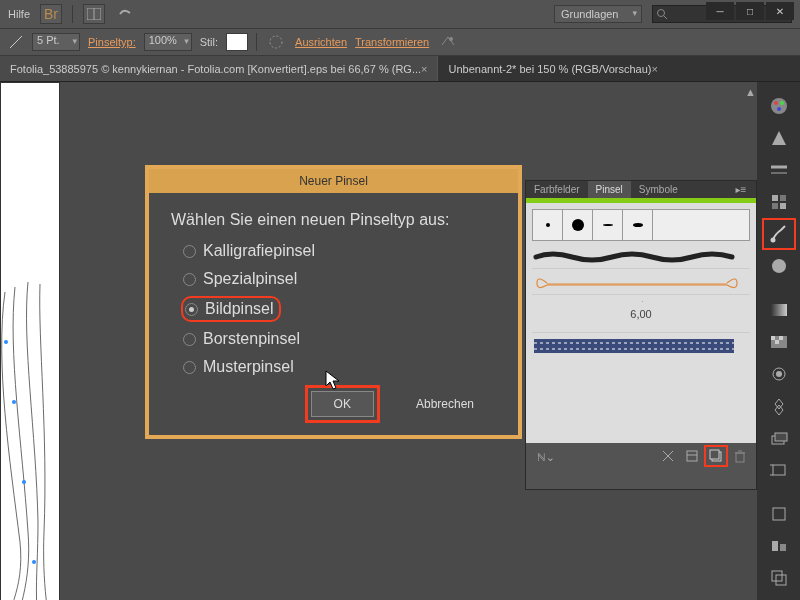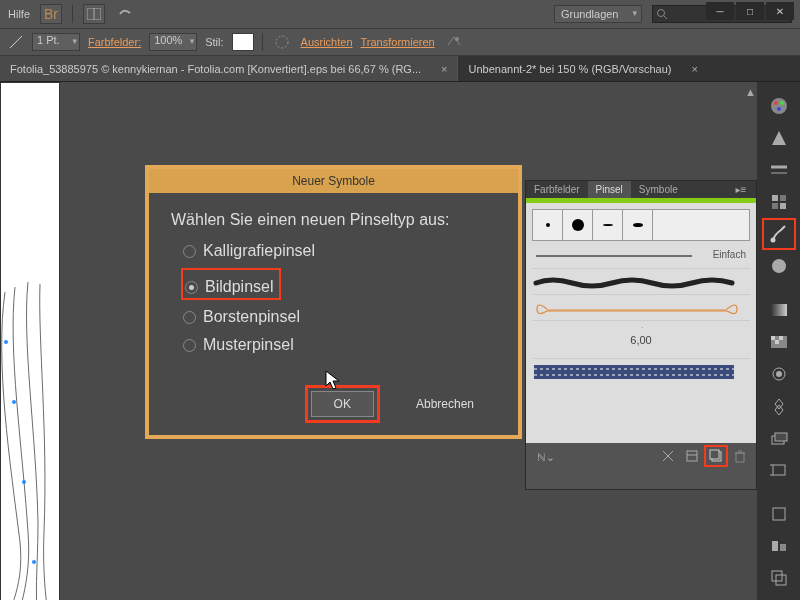--- a/index.html
+++ b/index.html
@@ -16,21 +16,21 @@
   .search svg{position:absolute;left:3px;top:2px;}
 
   .optbar { height: 28px; background: #535353; display:flex; align-items:center; padding:0 8px; gap:8px; border-top:1px solid #3a3a3a; border-bottom:1px solid #3a3a3a;}
   .num-in { width:48px; height:18px; background:#5f5f5f; border:1px solid #3c3c3c; padding:0 12px 0 4px; position:relative;}
   .num-in::after{content:"▾"; position:absolute; right:2px; top:2px; color:#aaa; font-size:9px;}
   .ulabel { color:#e89b5c; text-decoration:underline; cursor:pointer;}
   .swatch { width:22px; height:18px; background:#fff; border:1px solid #3c3c3c;}
 
   
   .doc-tabs { height:26px; background:#333; display:flex; align-items:stretch; border-bottom:1px solid #222;}
-  .doc-tab { padding:0 10px; display:flex; align-items:center; gap:20px; font-size:11px; color:#ccc; cursor:pointer;}
+  .doc-tab { padding:0 10px; display:flex; align-items:center; gap:0; font-size:11px; color:#ccc; cursor:pointer;}
   .doc-tab.active { background:#4a4a4a; }
   .doc-tab .x { color:#aaa; font-size:11px;}
   .doc-tab.inactive { border-left:1px solid #555;}
 
   
   .main { position:absolute; top:82px; left:0; right:43px; bottom:0; display:flex;}
   .canvas { flex:1; background:#4a4a4a; position:relative; overflow:hidden;}
   .artboard { position:absolute; left:0; top:0; width:60px; height:520px; background:#fff; border:1px solid #333;}
   .vec { position:absolute; left:0; top:200px; width:60px; height:370px; pointer-events:none;}
   .vec path { stroke:#6b6b6b; fill:none; stroke-width:1;}
@@ -55,21 +55,21 @@
   .bp-btn { width:20px; height:18px; display:flex;align-items:center;justify-content:center; color:#aaa; margin-left:4px;}
   .bp-new { outline:2px solid #f33c1f;}
 
   
   .dialog { position:absolute; top:165px; left:145px; width:377px; height:274px; background:#494949; border:4px solid #e3a956;}
   .dlg-title { height:24px; background:#d9a24e; color:#333; font-weight:normal; display:flex; align-items:center; justify-content:center; font-size:12px;}
   .dlg-body { padding:18px 22px; font-size:16px; color:#ddd;}
   .dlg-opt { display:flex; align-items:center; gap:7px; padding:5px 0 5px 12px;}
   .radio { width:13px; height:13px; border-radius:50%; border:1px solid #888; background:#4a4a4a; position:relative;}
   .radio.sel::after{content:""; position:absolute; inset:3px; border-radius:50%; background:#ccc;}
-  .hi-opt { outline:2px solid #f33c1f; padding:8px 6px 2px 2px; border-radius:0; display:inline-flex; align-items:center; gap:7px;}
+  .hi-opt { outline:2px solid #f33c1f; padding:2px 6px 2px 2px; border-radius:8px; display:inline-flex; align-items:center; gap:7px;}
   .dlg-buttons { position:absolute; bottom:18px; right:22px; display:flex; gap:20px; align-items:center;}
   .btn { padding:5px 22px; background:#565656; border:1px solid #333; color:#ddd; font-size:12px; cursor:pointer;}
   .btn.ok { outline:3px solid #f33c1f; outline-offset:3px; border:1px solid #888;}
 
   .cursor { position:absolute; top:370px; left:325px; pointer-events:none; }
   .lbl{color:#ccc;}
 </style>
 </head>
 <body>
 
@@ -100,22 +100,22 @@
     <div class="win-btn">─</div>
     <div class="win-btn">□</div>
     <div class="win-btn">✕</div>
   </div>
 </div>
 
 <div class="optbar">
   <svg width="16" height="16">
       <line x1="2" y1="14" x2="14" y2="2" stroke="#ccc"></line>
     </svg>
-  <div class="num-in"><span>1 Pt.</span></div>
-  <span class="ulabel">Farbfelder:</span>
+  <div class="num-in"><span>5 Pt.</span></div>
+  <span class="ulabel">Pinseltyp:</span>
   <div class="num-in"><span>100%</span></div>
   <span class="lbl">Stil:</span>
   <div class="swatch"></div>
   <div style="width:1px;height:18px;background:#3a3a3a;"></div>
   <div class="tb-btn" style="border:none;background:none;">
     <svg width="16" height="16">
         <circle cx="8" cy="8" r="6" stroke="#999" fill="none" stroke-dasharray="2 2"></circle>
       </svg>
   </div>
   <span class="ulabel">Ausrichten</span>
@@ -289,26 +289,20 @@
           </svg>
         </div>
       <div class="bp-cell">
           <svg width="12" height="6">
             <ellipse cx="6" cy="3" rx="5" ry="2" fill="#000"></ellipse>
           </svg>
         </div>
       <div class="bp-cell last"></div>
     </div>
     <div class="stroke-line">
-      <svg width="210" height="18">
-          <line x1="4" y1="9" x2="160" y2="9" stroke="#000" stroke-width="1"></line>
-        </svg>
-      <span style="position:absolute;right:4px;top:2px;font-size:10px;color:#555;">Einfach</span>
-    </div>
-    <div class="stroke-line">
       <svg width="210" height="20">
           <path d="M4 10 Q20 4 40 10 T80 10 T120 10 T160 10 T200 10" stroke="#222" stroke-width="5" fill="none" stroke-linecap="round"></path>
         </svg>
     </div>
     <div class="stroke-line">
       <svg width="210" height="22">
           <path d="M15 10 Q5 2 5 10 Q5 18 15 12 L195 12 Q205 18 205 10 Q205 2 195 10" stroke="#e08a3c" fill="none" stroke-width="1.2"></path>
           <line x1="15" y1="11" x2="195" y2="11" stroke="#e08a3c"></line>
         </svg>
     </div>
@@ -356,26 +350,30 @@
         <svg width="12" height="14">
           <rect x="2" y="4" width="8" height="9" fill="none" stroke="#888"></rect>
           <line x1="1" y1="4" x2="11" y2="4" stroke="#888"></line>
           <line x1="4" y1="2" x2="8" y2="2" stroke="#888"></line>
         </svg>
       </div>
   </div>
 </div>
 
 <div class="dialog">
-  <div class="dlg-title">Neuer Symbole</div>
+  <div class="dlg-title">Neuer Pinsel</div>
   <div class="dlg-body">
     <div style="margin-bottom:8px;">Wählen Sie einen neuen Pinseltyp aus:</div>
     <div class="dlg-opt">
         <span class="radio"></span>
         <span>Kalligrafiepinsel</span>
+      </div>
+    <div class="dlg-opt">
+        <span class="radio"></span>
+        <span>Spezialpinsel</span>
       </div>
     <div class="dlg-opt">
         <span class="hi-opt">
           <span class="radio sel"></span>
           <span>Bildpinsel</span>
         </span>
       </div>
     <div class="dlg-opt">
         <span class="radio"></span>
         <span>Borstenpinsel</span>

